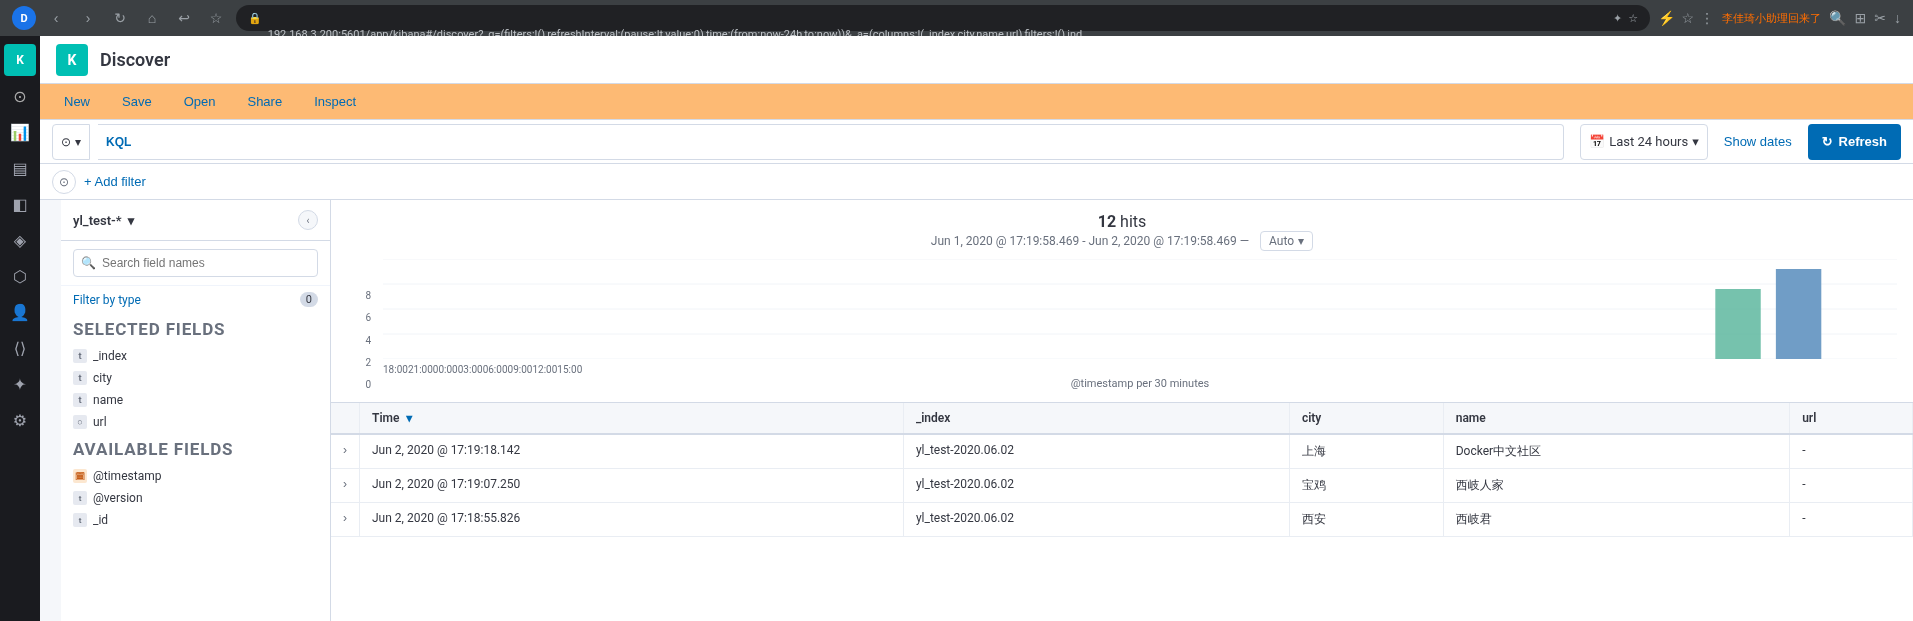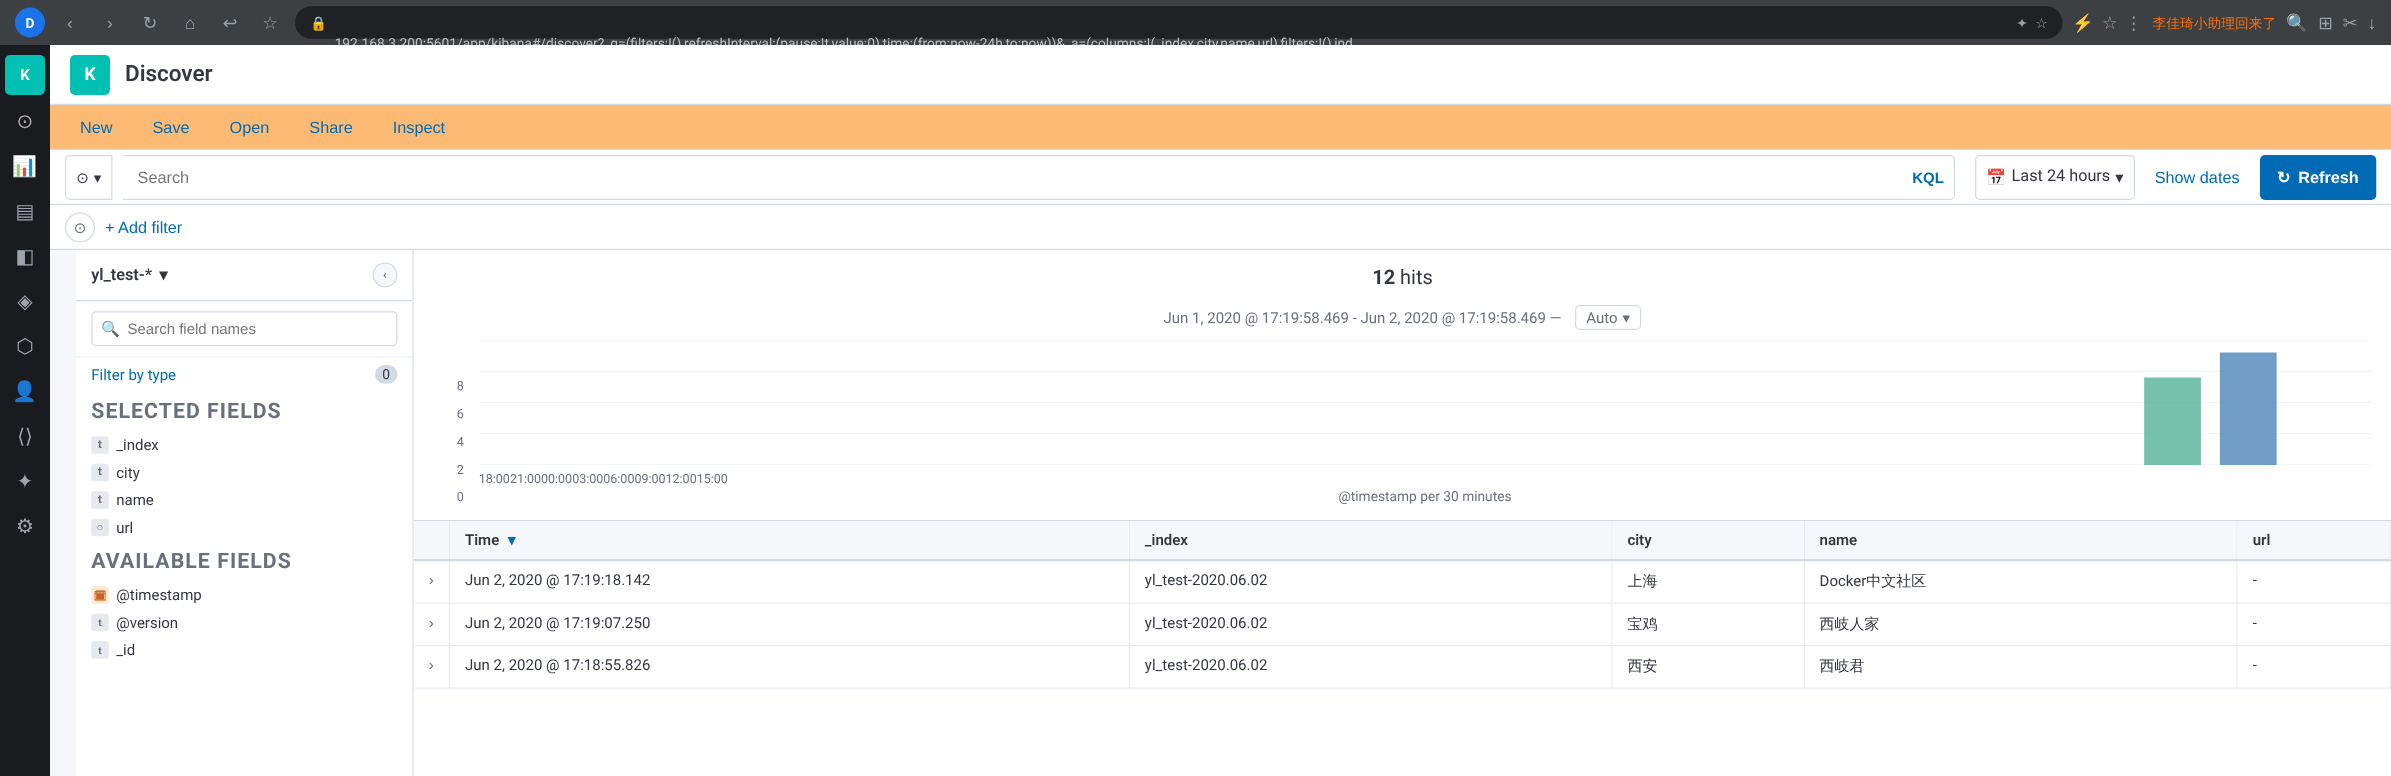--- a/index.html
+++ b/index.html
@@ -210,21 +210,21 @@
       background: #fff;
       border-bottom: 1px solid #d3dae6;
       padding: 12px 16px;
       position: relative;
     }
     .chart-header {
       text-align: center; margin-bottom: 8px;
     }
     .hits-label { font-size: 16px; color: #343741; }
     .hits-count { font-weight: 700; }
-    .time-range-label { font-size: 12px; color: #69707d; margin-top: 13px; }
+    .time-range-label { font-size: 12px; color: #69707d; margin-top: 0; }
 
     
     .results-table-wrapper {
       flex: 1; overflow: auto; background: #fff;
     }
     .results-table {
       width: 100%; border-collapse: collapse; font-size: 12px;
     }
     .results-table th {
       background: #f5f7fa; border-bottom: 2px solid #d3dae6; border-right: 1px solid #e9edf3;
@@ -300,21 +300,20 @@
       <button class="toolbar-btn">Share</button>
       <button class="toolbar-btn">Inspect</button>
     </div>
 
     <div class="search-bar-row">
       <div class="search-type-btn">
         <span>⊙</span>
         <span>▾</span>
       </div>
       <div class="search-input-wrapper">
-        <input class="search-input" type="text" placeholder="Search" style="">
         <button class="kql-badge">KQL</button>
       </div>
       <div class="time-selector">
         <span>📅</span>
         <span>Last 24 hours</span>
         <span>▾</span>
       </div>
       <button class="show-dates-btn">Show dates</button>
       <button class="refresh-btn">
         <span>↻</span>

